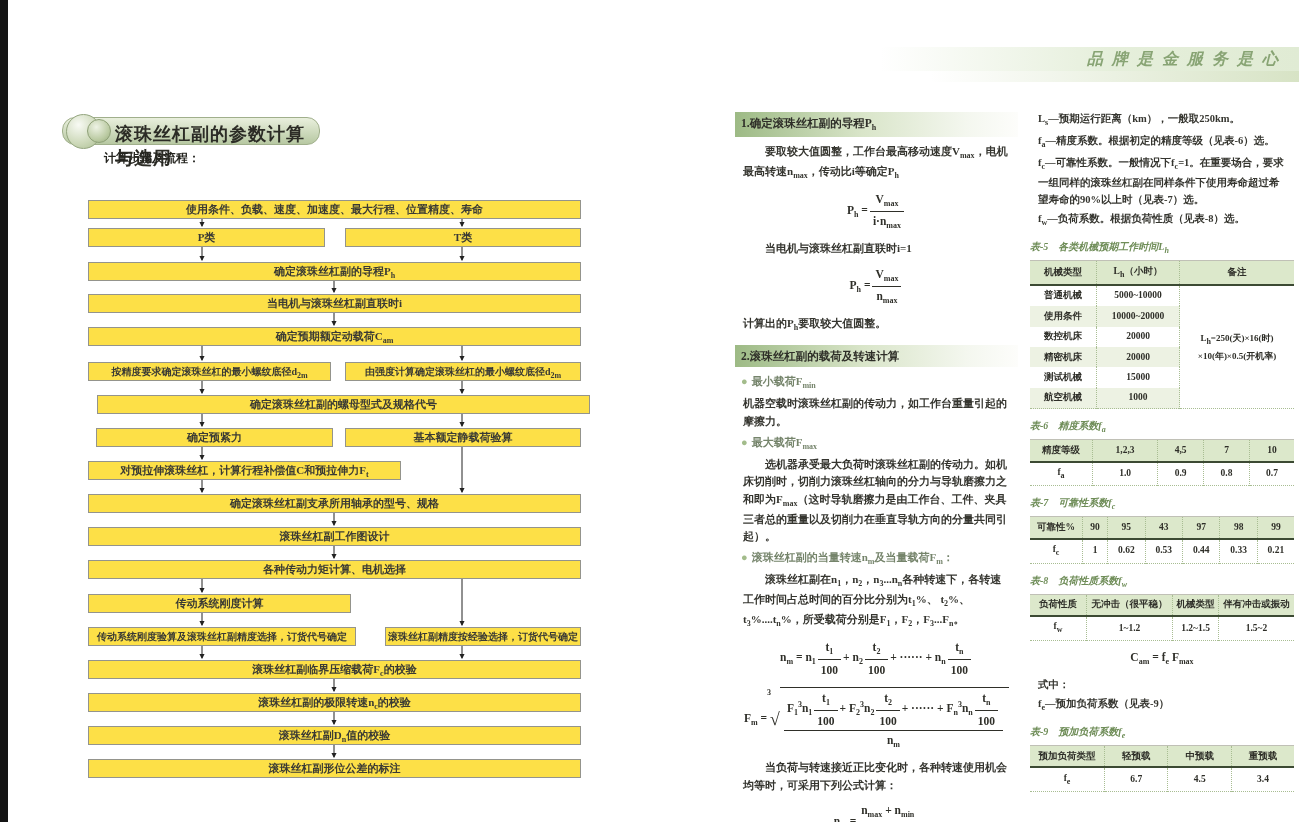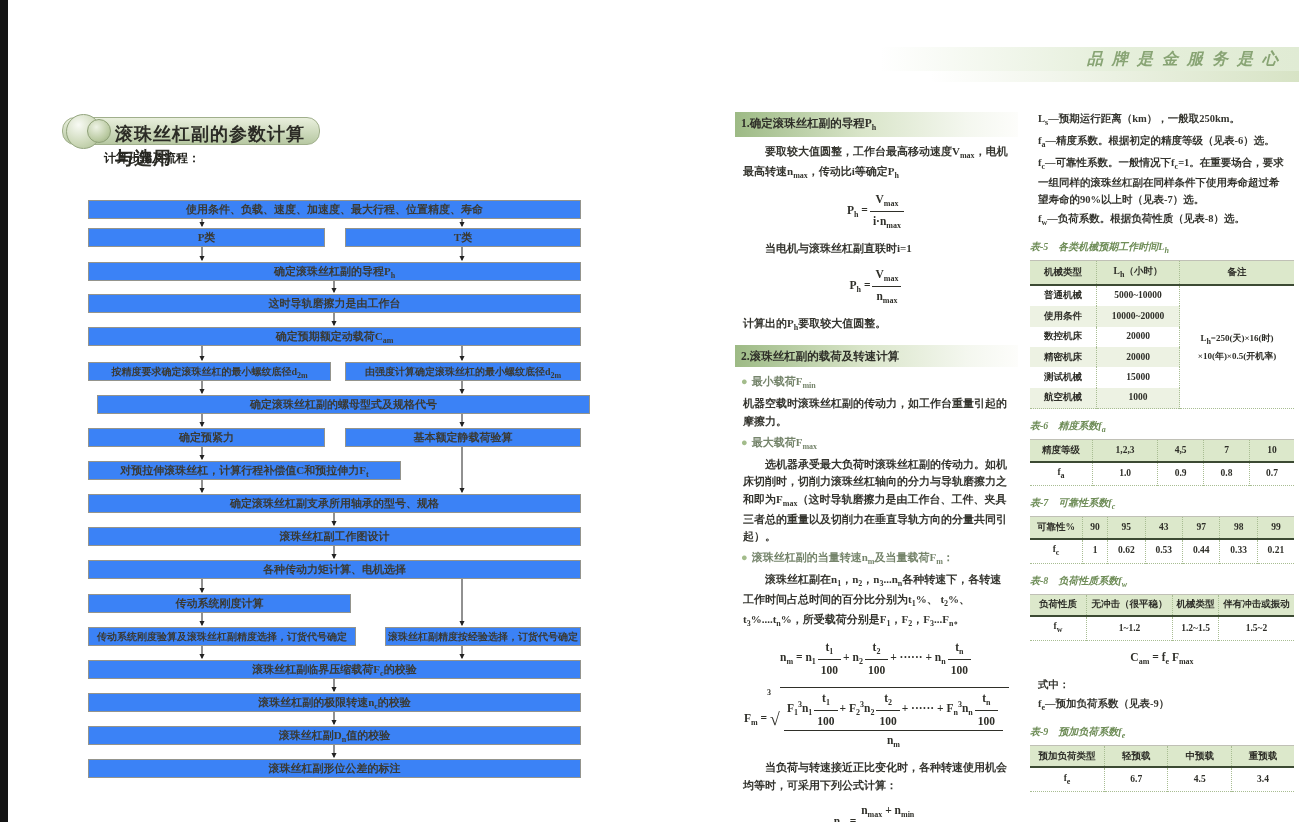--- a/index.html
+++ b/index.html
@@ -22,21 +22,21 @@
   .ring.r1{left:3px;top:-4px;width:33px;height:33px;border:1px solid #93a57e;
            background:radial-gradient(circle at 35% 30%,#f8faf4,#ccd8b8 60%,#a9bc90);}
   .ring.r2{left:24px;top:1px;width:22px;height:22px;border:1px solid #8ea077;
            background:radial-gradient(circle at 38% 32%,#eef3e5,#b9c9a0 65%,#93a87c);}
   .title-text{position:absolute;left:52px;top:4px;font-size:18px;font-weight:bold;color:#2c2c26;letter-spacing:1px;}
   .subtitle{position:absolute;left:104px;top:150px;font-size:12px;font-weight:bold;color:#24241f;}
 
   
   .flow{position:absolute;left:88px;top:199px;width:493px;height:582px;}
   .flow svg{position:absolute;left:0;top:0;}
-  .fbox{position:absolute;height:17px;background:#3b82f6;border:1px solid #94948c;
+  .fbox{position:absolute;height:17px;background:#fde047;border:1px solid #94948c;
         font-size:11px;font-weight:bold;color:#3a3a34;text-align:center;line-height:17px;
         white-space:nowrap;overflow:hidden;}
   .fbox.sm{font-size:10px;}
   .fbox sub{font-size:8px;font-weight:bold;}
 
   
   .col{position:absolute;font-size:11px;line-height:1.6;font-weight:bold;color:#35352f;}
   .mid{left:735px;top:112px;width:283px;}
   .rightcol{left:1030px;top:108px;width:264px;font-size:10.5px;line-height:1.62;}
 
@@ -118,26 +118,26 @@
           <line x1="374" y1="447" x2="374" y2="459" marker-end="url(#ah)"></line>
         <line x1="246" y1="480" x2="246" y2="492" marker-end="url(#ah)"></line>
         <line x1="246" y1="513" x2="246" y2="525" marker-end="url(#ah)"></line>
         <line x1="246" y1="546" x2="246" y2="558" marker-end="url(#ah)"></line>
       </g>
     </svg>
     <div class="fbox" style="left:0;top:1;top:1px;width:491px"><span>使用条件、负载、速度、加速度、最大行程、位置精度、寿命</span></div>
     <div class="fbox" style="left:0;top:29px;width:235px"><span>P类</span></div>
     <div class="fbox" style="left:257px;top:29px;width:234px"><span>T类</span></div>
     <div class="fbox" style="left:0;top:63px;width:491px"><span>确定滚珠丝杠副的导程P</span><sub>h</sub></div>
-    <div class="fbox" style="left:0;top:95px;width:491px"><span>这时导轨磨擦力是由工作台</span></div>
+    <div class="fbox" style="left:0;top:95px;width:491px"><span>当电机与滚珠丝杠副直联时i</span></div>
     <div class="fbox" style="left:0;top:128px;width:491px"><span>确定预期额定动载荷C</span><sub>am</sub></div>
     <div class="fbox sm" style="left:0;top:163px;width:241px"><span>按精度要求确定滚珠丝杠的最小螺纹底径d</span><sub>2m</sub></div>
     <div class="fbox sm" style="left:257px;top:163px;width:234px"><span>由强度计算确定滚珠丝杠的最小螺纹底径d</span><sub>2m</sub></div>
     <div class="fbox" style="left:9px;top:196px;width:491px"><span>确定滚珠丝杠副的螺母型式及规格代号</span></div>
-    <div class="fbox" style="left:0;top:229px;width:235px"><span>确定预紧力</span></div>
+    <div class="fbox" style="left:8px;top:229px;width:235px"><span>确定预紧力</span></div>
     <div class="fbox" style="left:257px;top:229px;width:234px"><span>基本额定静载荷验算</span></div>
     <div class="fbox" style="left:0;top:262px;width:311px"><span>对预拉伸滚珠丝杠，计算行程补偿值C和预拉伸力F</span><sub>t</sub></div>
     <div class="fbox" style="left:0;top:295px;width:491px"><span>确定滚珠丝杠副支承所用轴承的型号、规格</span></div>
     <div class="fbox" style="left:0;top:328px;width:491px"><span>滚珠丝杠副工作图设计</span></div>
     <div class="fbox" style="left:0;top:361px;width:491px"><span>各种传动力矩计算、电机选择</span></div>
     <div class="fbox" style="left:0;top:395px;width:261px"><span>传动系统刚度计算</span></div>
     <div class="fbox sm" style="left:0;top:428px;width:266px"><span>传动系统刚度验算及滚珠丝杠副精度选择，订货代号确定</span></div>
     <div class="fbox sm" style="left:297px;top:428px;width:194px"><span>滚珠丝杠副精度按经验选择，订货代号确定</span></div>
     <div class="fbox" style="left:0;top:461px;width:491px"><span>滚珠丝杠副临界压缩载荷F</span><sub>c</sub><span>的校验</span></div>
     <div class="fbox" style="left:0;top:494px;width:491px"><span>滚珠丝杠副的极限转速n</span><sub>c</sub><span>的校验</span></div>

